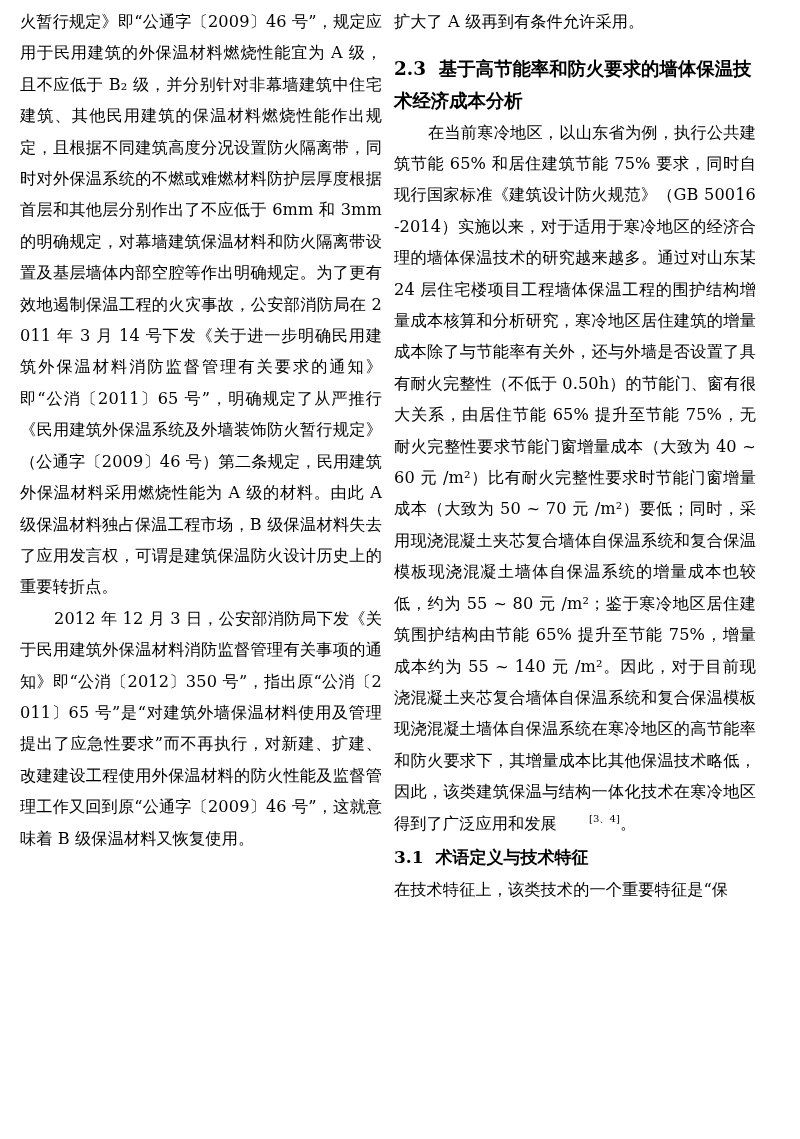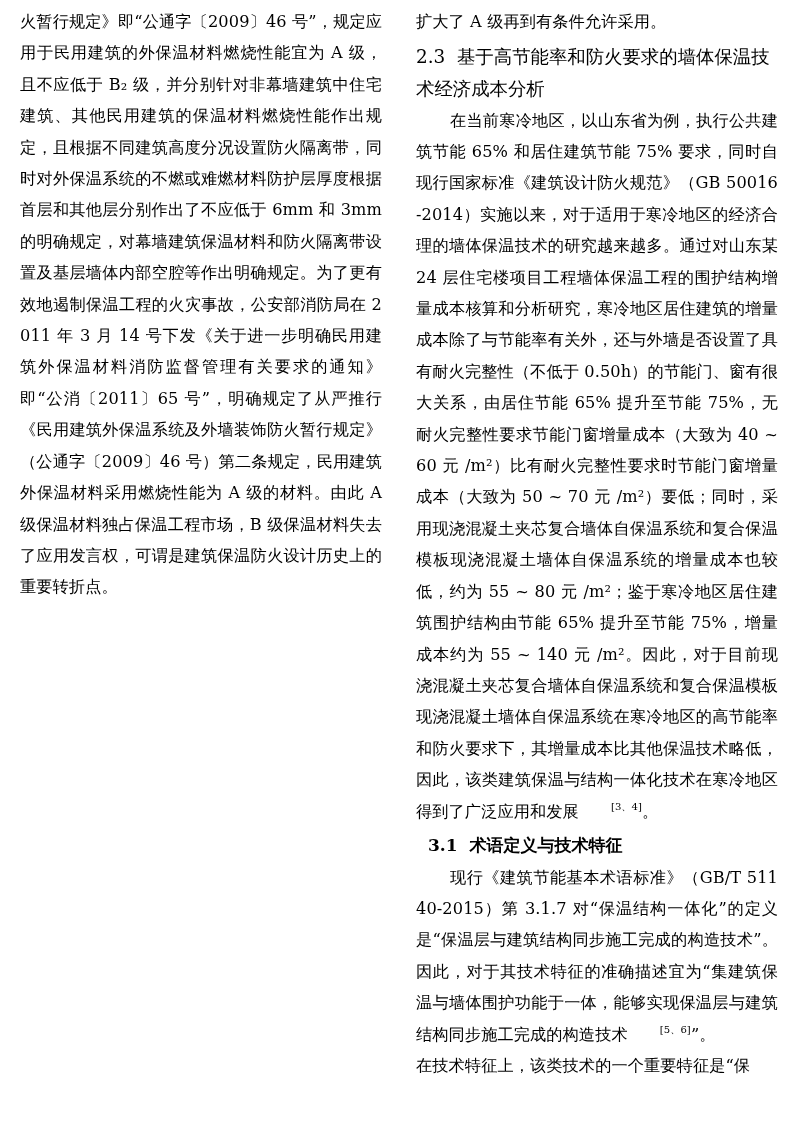--- a/index.html
+++ b/index.html
@@ -17,21 +17,21 @@
   #page {
     position: relative;
     width: 800px;
     height: 1139px;
     box-sizing: border-box;
     padding: 6px 18px 6px 20px;
   }
   .columns {
     display: flex;
     flex-direction: row;
-    gap: 34px;
+    gap: 12px;
     height: 100%;
   }
   .col {
     width: 362px;
     flex: 0 0 362px;
     display: flex;
     flex-direction: column;
   }
   p.body {
     margin: 0;
@@ -39,29 +39,29 @@
     line-height: 31.4px;
     text-align: justify;
     text-justify: inter-ideograph;
     letter-spacing: 0.1px;
     word-break: break-all;
   }
   p.body.indent {
     text-indent: 2.1em;
   }
   h2.sec {
-    margin: 4px 0 0 0;
+    margin: 16px 0 0 0;
     font-size: 18.4px;
     line-height: 31.6px;
-    font-weight: normal;
+    font-weight: bold;
     font-family: "DejaVu Sans", "Liberation Sans", sans-serif;
     text-align: left;
   }
   h3.sub {
-    margin: 3px 0 0 12px;
+    margin: 3px 0 0 0;
     font-size: 17px;
     line-height: 31.6px;
     font-weight: bold;
     font-family: "DejaVu Sans", "Liberation Sans", sans-serif;
     text-align: left;
   }
   h2.sec .num, h3.sub .num {
     font-family: "DejaVu Serif", "Liberation Serif", serif;
   }
   sup {
@@ -72,35 +72,35 @@
   }
 </style>
 </head>
 <body>
 
 <div id="page">
   <div class="columns">
 
     <div class="col">
       <p class="body">火暂行规定》即“公通字〔2009〕46 号”，规定应用于民用建筑的外保温材料燃烧性能宜为 A 级，且不应低于 B₂ 级，并分别针对非幕墙建筑中住宅建筑、其他民用建筑的保温材料燃烧性能作出规定，且根据不同建筑高度分况设置防火隔离带，同时对外保温系统的不燃或难燃材料防护层厚度根据首层和其他层分别作出了不应低于 6mm 和 3mm 的明确规定，对幕墙建筑保温材料和防火隔离带设置及基层墙体内部空腔等作出明确规定。为了更有效地遏制保温工程的火灾事故，公安部消防局在 2011 年 3 月 14 号下发《关于进一步明确民用建筑外保温材料消防监督管理有关要求的通知》即“公消〔2011〕65 号”，明确规定了从严推行《民用建筑外保温系统及外墙装饰防火暂行规定》（公通字〔2009〕46 号）第二条规定，民用建筑外保温材料采用燃烧性能为 A 级的材料。由此 A 级保温材料独占保温工程市场，B 级保温材料失去了应用发言权，可谓是建筑保温防火设计历史上的重要转折点。</p>
+      <p class="body indent">2012 年 12 月 3 日，公安部消防局下发《关于民用建筑外保温材料消防监督管理有关事项的通知》即“公消〔2012〕350 号”，指出原“公消〔2011〕65 号”是“对建筑外墙保温材料使用及管理提出了应急性要求”而不再执行，对新建、扩建、改建建设工程使用外保温材料的防火性能及监督管理工作又回到原“公通字〔2009〕46 号”，这就意味着 B 级保温材料又恢复使用。</p>
     </div>
 
     <div class="col">
       <p class="body">扩大了 A 级再到有条件允许采用。</p>
 
       <h2 class="sec">
         <span class="num">2.3</span>&nbsp;&nbsp;<span>基于高节能率和防火要求的墙体保温技术经济成本分析</span>
       </h2>
 
       <p class="body indent">在当前寒冷地区，以山东省为例，执行公共建筑节能 65% 和居住建筑节能 75% 要求，同时自现行国家标准《建筑设计防火规范》（GB 50016-2014）实施以来，对于适用于寒冷地区的经济合理的墙体保温技术的研究越来越多。通过对山东某 24 层住宅楼项目工程墙体保温工程的围护结构增量成本核算和分析研究，寒冷地区居住建筑的增量成本除了与节能率有关外，还与外墙是否设置了具有耐火完整性（不低于 0.50h）的节能门、窗有很大关系，由居住节能 65% 提升至节能 75%，无耐火完整性要求节能门窗增量成本（大致为 40 ~ 60 元 /m²）比有耐火完整性要求时节能门窗增量成本（大致为 50 ~ 70 元 /m²）要低；同时，采用现浇混凝土夹芯复合墙体自保温系统和复合保温模板现浇混凝土墙体自保温系统的增量成本也较低，约为 55 ~ 80 元 /m²；鉴于寒冷地区居住建筑围护结构由节能 65% 提升至节能 75%，增量成本约为 55 ~ 140 元 /m²。因此，对于目前现浇混凝土夹芯复合墙体自保温系统和复合保温模板现浇混凝土墙体自保温系统在寒冷地区的高节能率和防火要求下，其增量成本比其他保温技术略低，因此，该类建筑保温与结构一体化技术在寒冷地区得到了广泛应用和发展<sup>[3、4]</sup>。</p>
 
 
       <h3 class="sub">
         <span class="num">3.1</span>&nbsp;&nbsp;<span>术语定义与技术特征</span>
       </h3>
 
-      <p class="body indent">现行《建筑节能基本术语标准》（GB/T 51140-2015）第 3.1.7 对“保温结构一体化”的定义是“保温层与建筑结构同步施工完成的构造技术”。因此，对于其技术特征的准确描述宜为“集建筑保温与墙体围护功能于一体，能够实现保温层与建筑结构同步施工完成的构造技术<sup>[5、6]</sup>”。</p>
 
       <p class="body">在技术特征上，该类技术的一个重要特征是“保</p>
     </div>
 
   </div>
 </div>
 
 </body></html>

